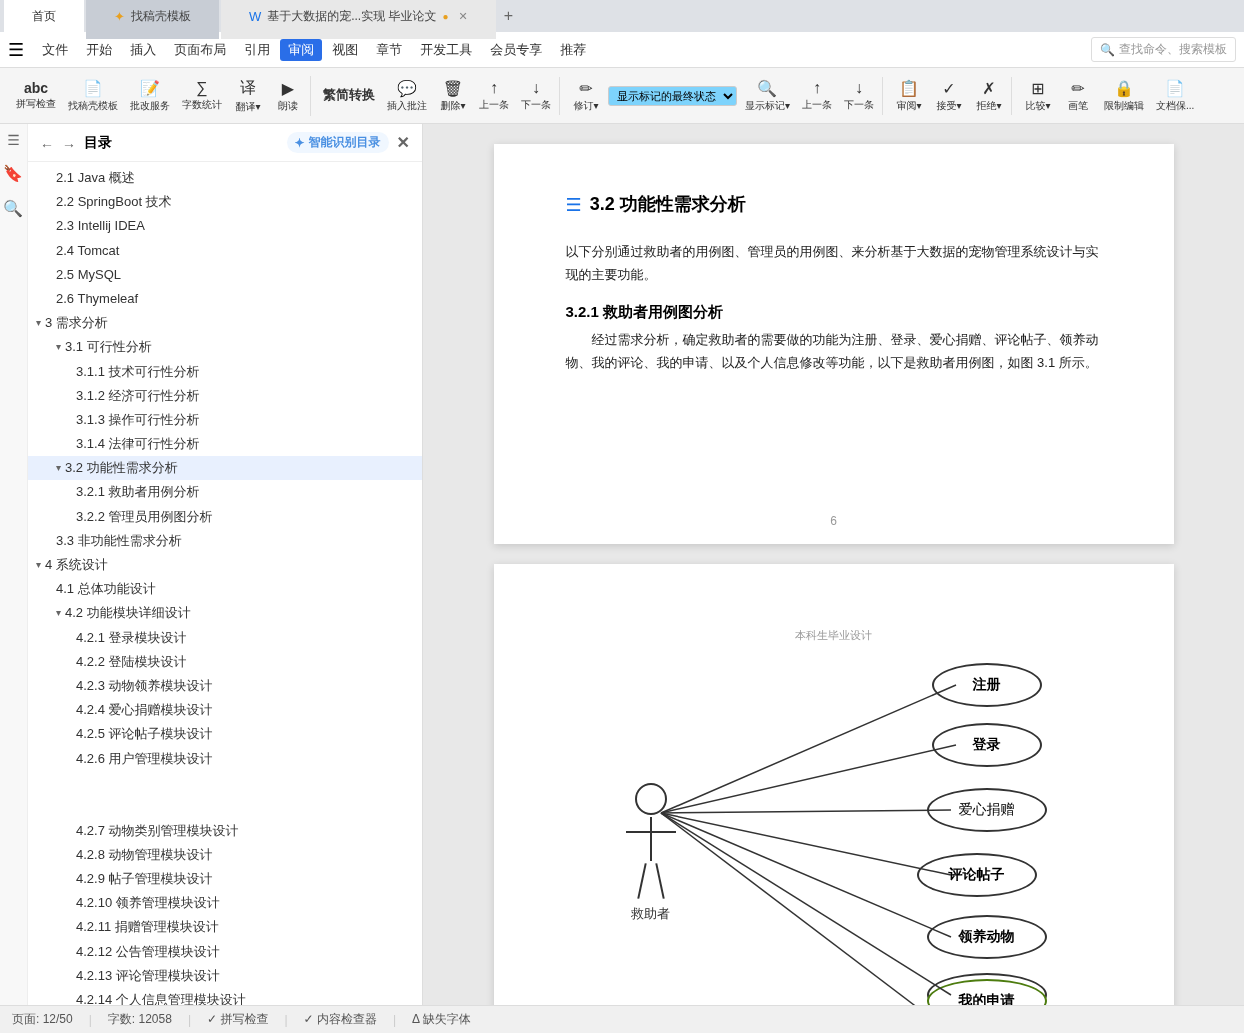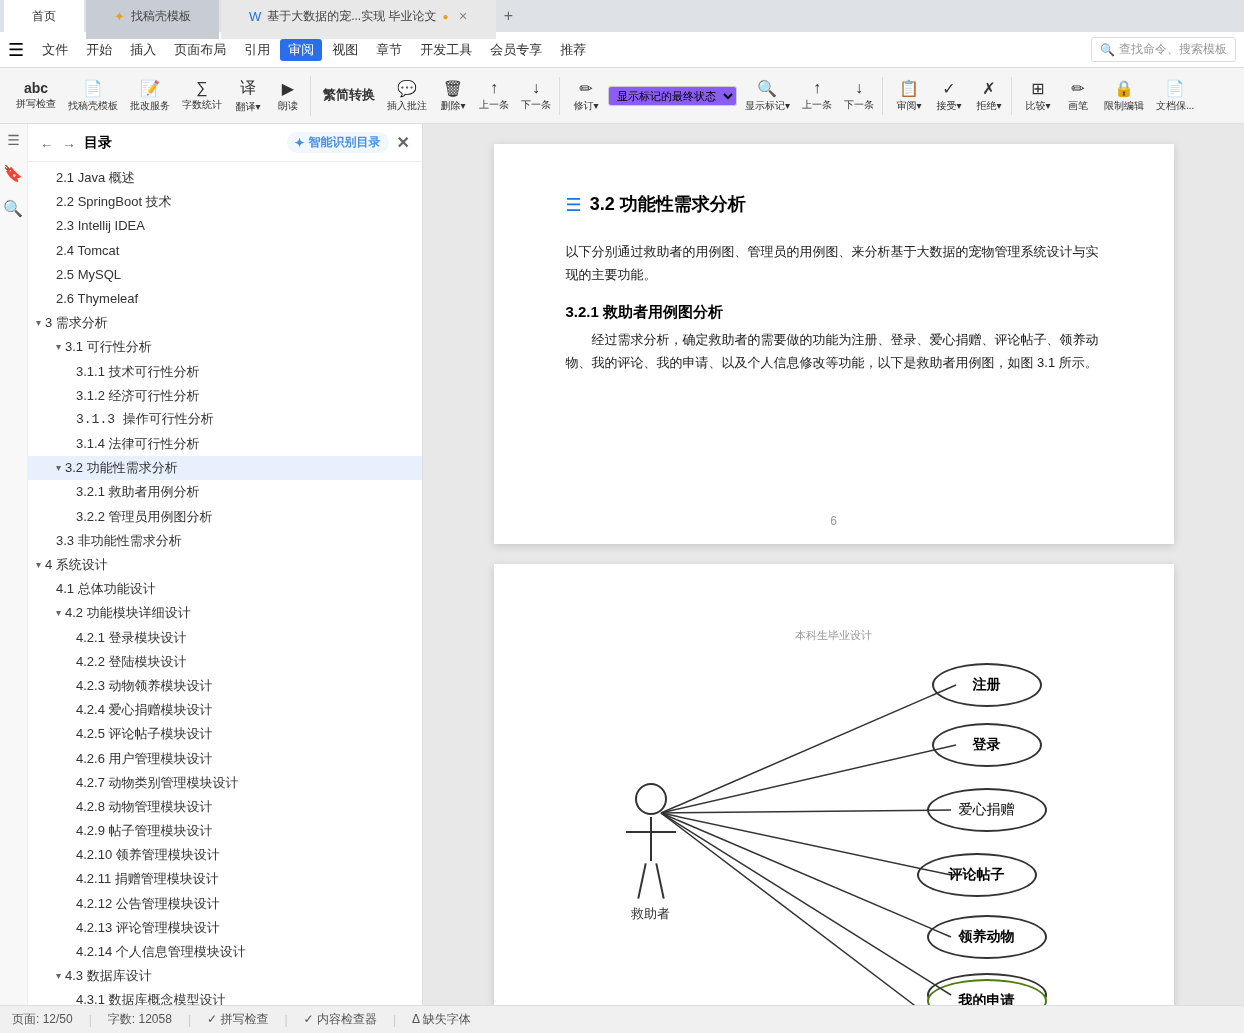--- a/index.html
+++ b/index.html
@@ -17,21 +17,21 @@
     .menu-bar { display: flex; align-items: center; background: #ffffff; height: 36px; padding: 0 8px; border-bottom: 1px solid #ddd; font-size: 13px; gap: 2px; }
     .menu-item { padding: 4px 8px; cursor: pointer; border-radius: 3px; color: #333; }
 
     
     .toolbar { display: flex; align-items: center; background: #f5f5f5; border-bottom: 1px solid #ddd; padding: 4px 8px; gap: 4px; flex-wrap: nowrap; min-height: 56px; }
     .toolbar-group { display: flex; align-items: center; gap: 4px; padding: 0 4px; border-right: 1px solid #ddd; }
     .toolbar-group:last-child { border-right: none; }
     .toolbar-btn { display: flex; flex-direction: column; align-items: center; justify-content: center; padding: 2px 4px; cursor: pointer; border-radius: 3px; font-size: 11px; color: #333; min-width: 36px; }
     .toolbar-btn .icon { font-size: 16px; margin-bottom: 1px; }
     .toolbar-btn .label { font-size: 10px; white-space: nowrap; }
-    .toolbar-select { font-size: 11px; border: 1px solid #ccc; border-radius: 3px; padding: 2px 4px; background: #8b5cf6; cursor: pointer; }
+    .toolbar-select { font-size: 11px; border: 1px solid #ccc; border-radius: 3px; padding: 2px 4px; background: #7dd3fc; cursor: pointer; }
 
     
     .main-layout { display: flex; height: calc(1033px - 32px - 36px - 56px - 28px); }
 
     
     .sidebar { width: 395px; background: #ffffff; border-right: 1px solid #ddd; display: flex; flex-direction: column; overflow: hidden; }
     .sidebar-header { display: flex; align-items: center; justify-content: space-between; padding: 8px 12px; border-bottom: 1px solid #eee; font-weight: bold; font-size: 14px; }
     .sidebar-ai-btn { display: flex; align-items: center; gap: 4px; font-size: 12px; color: #4a90e2; cursor: pointer; background: #f0f7ff; border-radius: 12px; padding: 2px 8px; }
     .sidebar-close { color: #666; cursor: pointer; font-size: 16px; }
     .toc-list { overflow-y: auto; flex: 1; padding: 4px 0; }
@@ -261,21 +261,21 @@
         <div class="toc-item" style="padding-left: 28px;">
           <span class="toc-arrow">▾</span>
           <span>3.1 可行性分析</span>
         </div>
         <div class="toc-item" style="padding-left: 48px;">
           <span>3.1.1 技术可行性分析</span>
         </div>
         <div class="toc-item" style="padding-left: 48px;">
           <span>3.1.2 经济可行性分析</span>
         </div>
-        <div class="toc-item" style="padding-left: 48px; font-family: Liberation Mono, monospace;">
+        <div class="toc-item" style="padding-left: 48px;">
           <span>3.1.3 操作可行性分析</span>
         </div>
         <div class="toc-item" style="padding-left: 48px;">
           <span>3.1.4 法律可行性分析</span>
         </div>
         <div class="toc-item selected" style="padding-left: 28px;">
           <span class="toc-arrow">▾</span>
           <span>3.2 功能性需求分析</span>
         </div>
         <div class="toc-item" style="padding-left: 48px;">
@@ -309,21 +309,21 @@
         </div>
         <div class="toc-item" style="padding-left: 48px;">
           <span>4.2.4 爱心捐赠模块设计</span>
         </div>
         <div class="toc-item" style="padding-left: 48px;">
           <span>4.2.5 评论帖子模块设计</span>
         </div>
         <div class="toc-item" style="padding-left: 48px;">
           <span>4.2.6 用户管理模块设计</span>
         </div>
-        <div class="toc-item" style="padding-left: 48px;">
+        <div class="toc-item" style="padding-left: 48px; margin-top: 48px;">
           <span>4.2.7 动物类别管理模块设计</span>
         </div>
         <div class="toc-item" style="padding-left: 48px;">
           <span>4.2.8 动物管理模块设计</span>
         </div>
         <div class="toc-item" style="padding-left: 48px;">
           <span>4.2.9 帖子管理模块设计</span>
         </div>
         <div class="toc-item" style="padding-left: 48px;">
           <span>4.2.10 领养管理模块设计</span>

